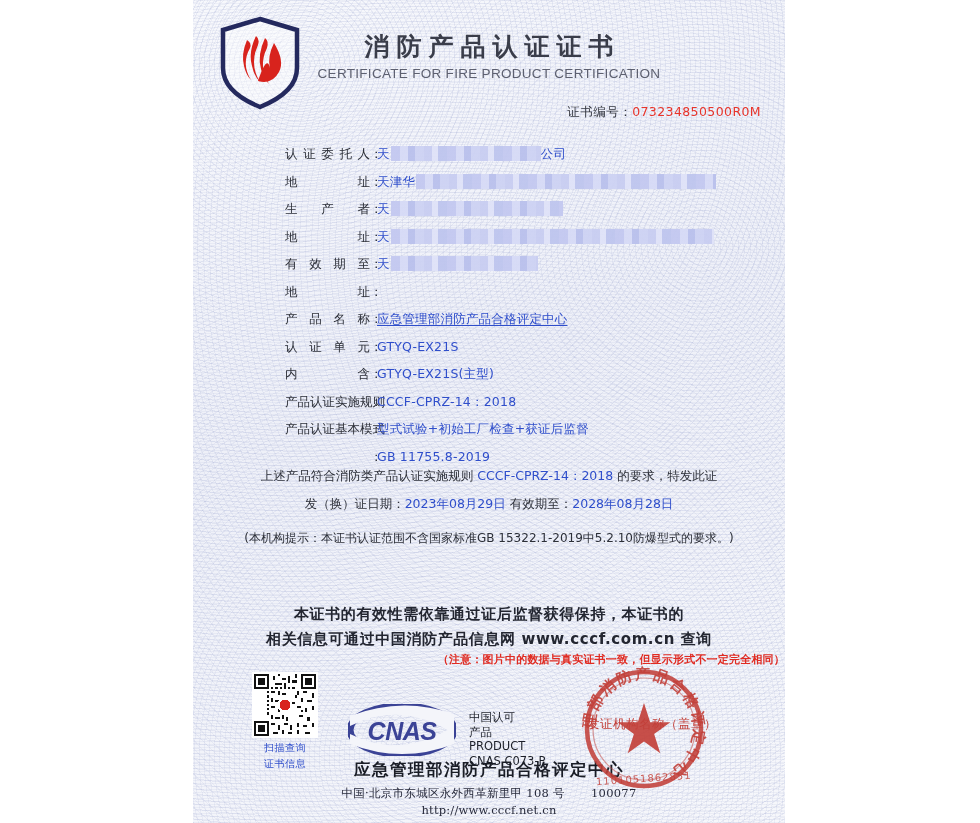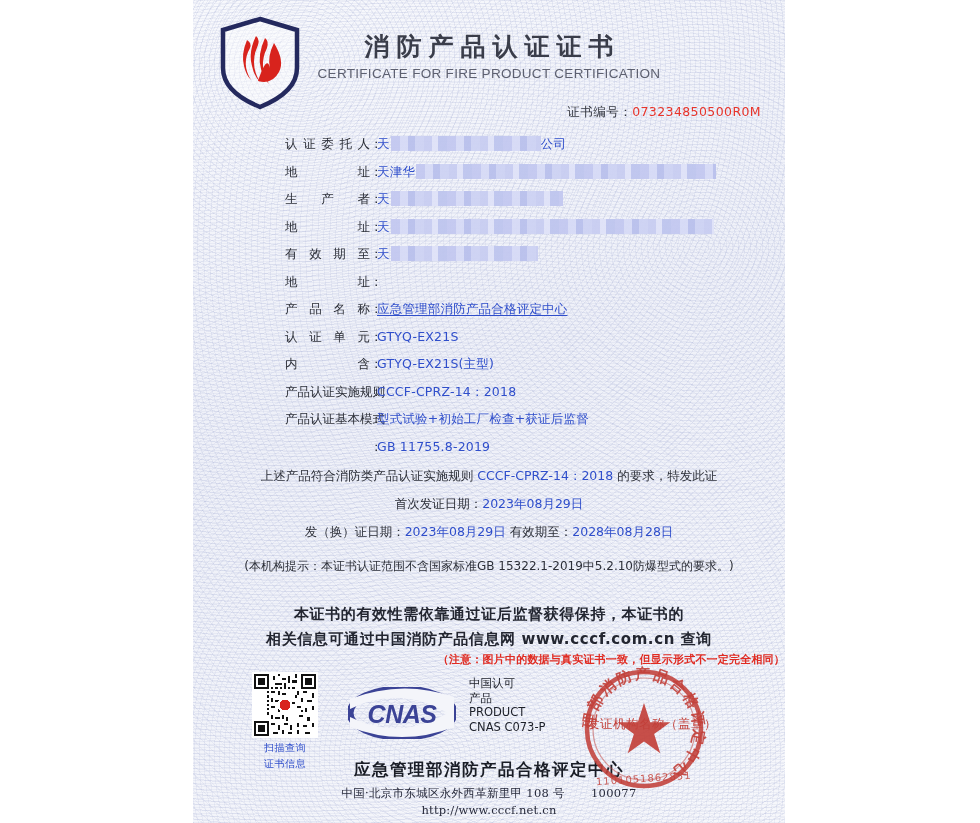--- a/index.html
+++ b/index.html
@@ -85,21 +85,21 @@
     font-size: 12.5px;
     white-space: nowrap;
   }
   #cert-no-row .lbl { color: #33363f; letter-spacing: 0.5px; }
   #cert-no-row .val { color: #e8342a; letter-spacing: 0.4px; }
 
   
   #fields {
     position: absolute;
     left: 0;
-    top: 130px;
+    top: 140px;
     width: 592px;
   }
   .field-row {
     position: relative;
     height: 27.5px;
     line-height: 27.5px;
     white-space: nowrap;
   }
   .f-label {
     position: absolute;
@@ -219,21 +219,21 @@
   
   #cnas-block {
     position: absolute;
     left: 155px;
     top: 676px;
     display: flex;
     align-items: center;
     gap: 13px;
   }
   #cnas-mark { width: 108px; height: 36px; }
-  #cnas-text { line-height: 14.5px; }
+  #cnas-text { line-height: 14.5px; margin-top: 34px; }
   #cnas-text div { font-size: 11.5px; color: #1c1f28; white-space: nowrap; }
   #cnas-text .zh { font-size: 11.5px; }
 
   
   #seal {
     position: absolute;
     left: 382px;
     top: 660px;
     width: 138px;
     height: 138px;
@@ -365,23 +365,20 @@
       </div>
       <div class="field-row">
         <span class="f-colon">：</span>
         <span class="f-value">GB 11755.8-2019</span>
       </div>
     </div>
 
   <div id="statements">
     <div class="stmt">
       <span>上述产品符合消防类产品认证实施规则 </span><span class="blue">CCCF-CPRZ-14：2018</span><span> 的要求，特发此证</span>
-    </div>
-    <div class="stmt">
-      <span>首次发证日期：</span><span class="blue">2023年08月29日</span>
     </div>
     <div class="stmt">
       <span>发（换）证日期：</span><span class="blue">2023年08月29日</span><span>&nbsp;</span><span>有效期至：</span><span class="blue">2028年08月28日</span>
     </div>
     <div class="stmt note">(本机构提示：本证书认证范围不含国家标准GB 15322.1-2019中5.2.10防爆型式的要求。)</div>
   </div>
 
   <div id="validity">
     <div class="vline">本证书的有效性需依靠通过证后监督获得保持，本证书的</div>
     <div class="vline">相关信息可通过中国消防产品信息网 www.cccf.com.cn 查询</div>

